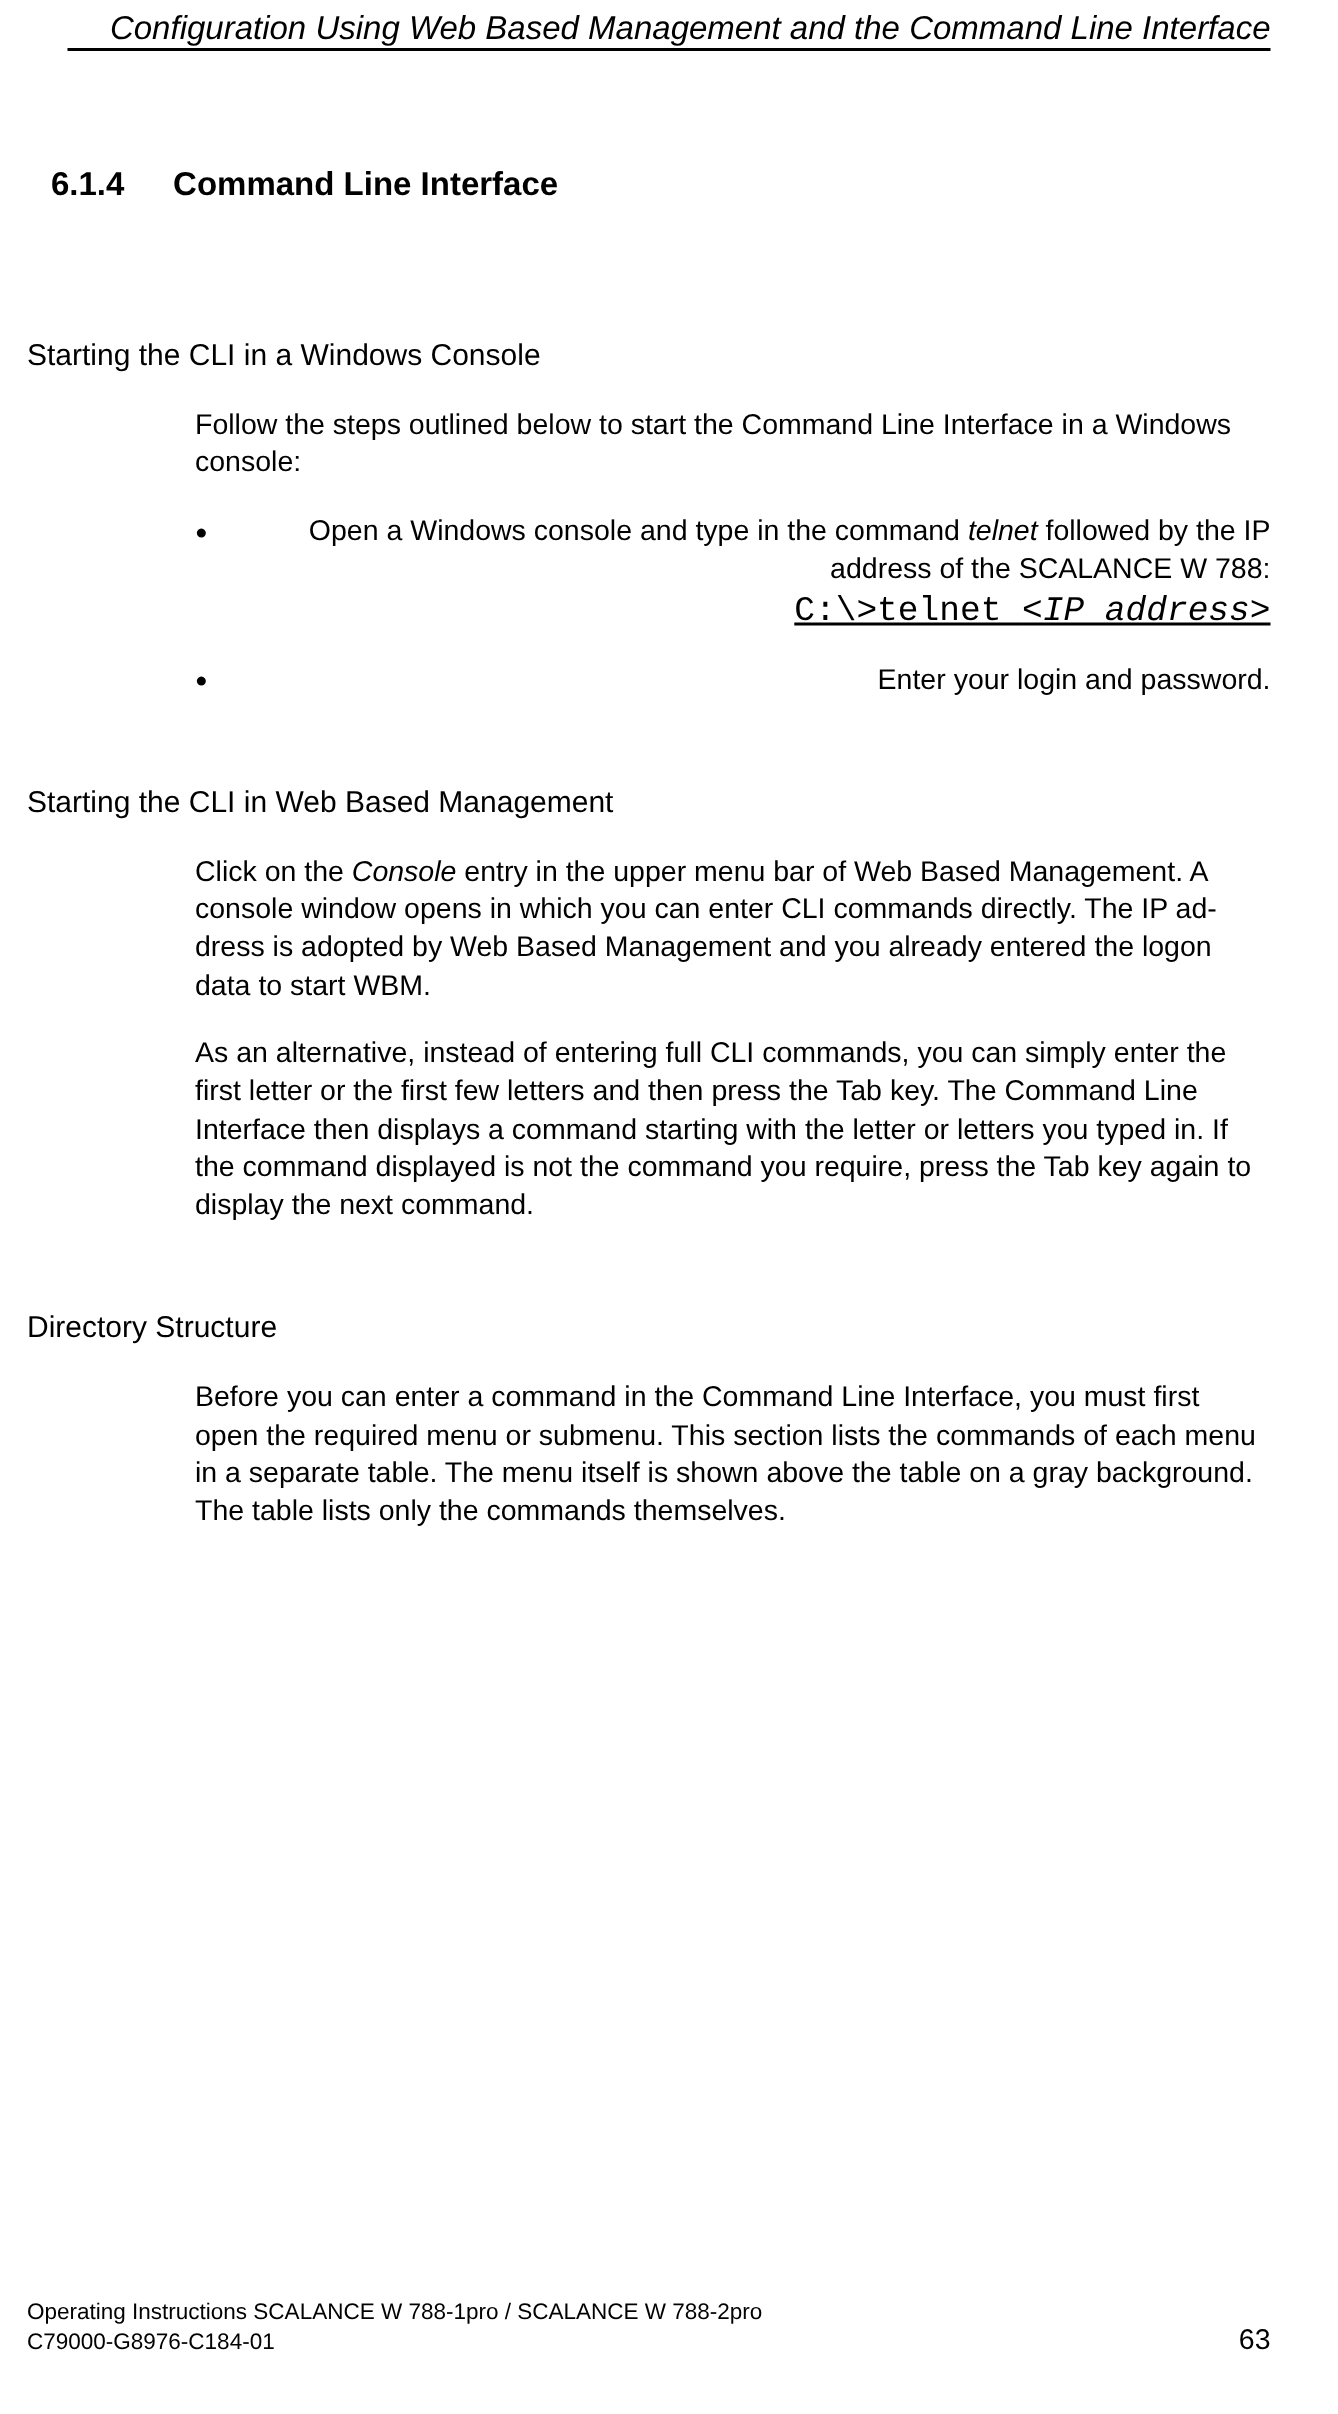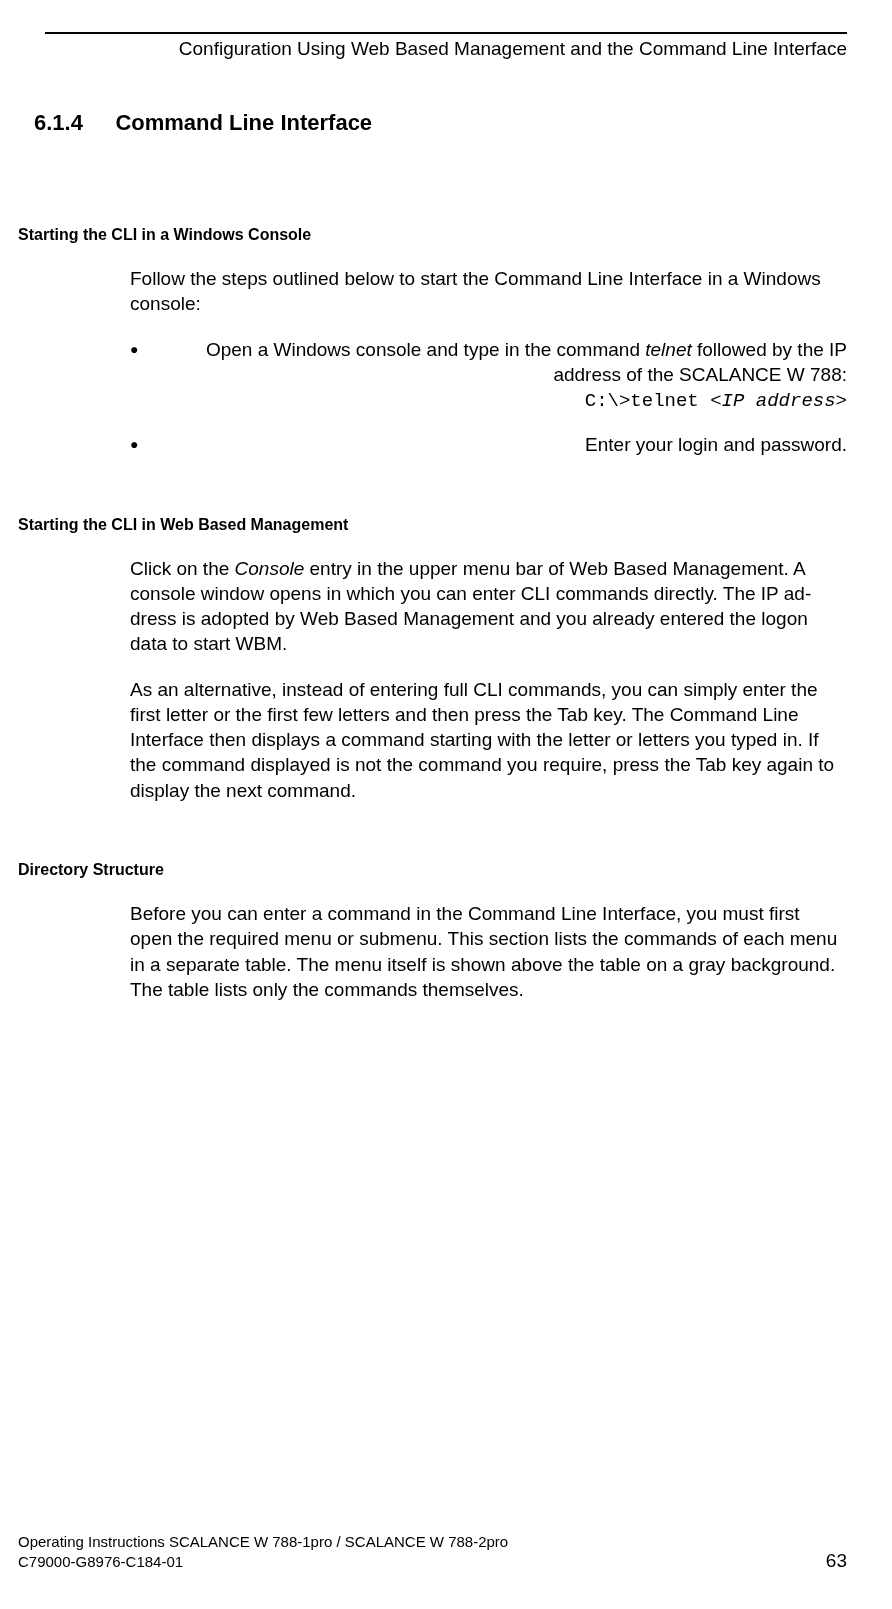--- a/index.html
+++ b/index.html
@@ -17,22 +17,22 @@
     position: relative;
     width: 892px;
     height: 1609px;
     box-sizing: border-box;
     padding: 0 45px 0 45px;
   }
   .running-header {
     position: absolute;
     top: 6px;
     right: 45px;
-    font-size: 19px;
-    margin-top: 32px;
+    font-style: italic;
+    font-size: 22px;
   }
   .top-rule {
     position: absolute;
     top: 32px;
     left: 45px;
     right: 45px;
     border-top: 2px solid #000;
   }
   .content {
     position: absolute;
@@ -46,22 +46,22 @@
     font-size: 22px;
     margin-right: 28px;
   }
   .sec-title {
     display: inline-block;
     font-weight: bold;
     font-size: 22px;
   }
   .h-row { white-space: nowrap; margin-left: 16px; }
   .subhead {
-    font-weight: bold;
-    font-size: 16px;
+    font-weight: normal;
+    font-size: 20px;
     margin-top: 58px;
     margin-bottom: 22px;
   }
   .subhead.first {
     margin-top: 90px;
   }
   .body-block {
     margin-left: 112px;
     font-size: 19px;
     line-height: 1.33;
@@ -82,21 +82,22 @@
     content: "●";
     position: absolute;
     left: 0;
     top: 0;
     font-size: 14px;
     line-height: 24px;
   }
   .italic { font-style: italic; }
   .mono {
     font-family: "Courier New", Courier, monospace;
-    font-size: 19px;
+    font-size: 23px;
+    text-decoration: underline;
   }
   .mono .italic { font-style: italic; }
   .footer {
     position: absolute;
     left: 18px;
     right: 45px;
     bottom: 37px;
     font-size: 15px;
   }
   .footer-left { line-height: 1.35; }

